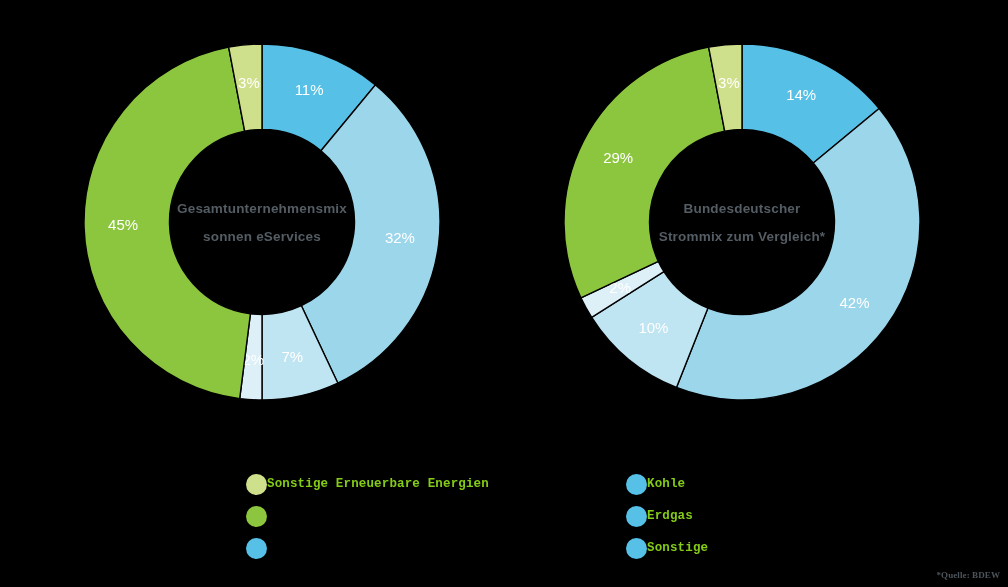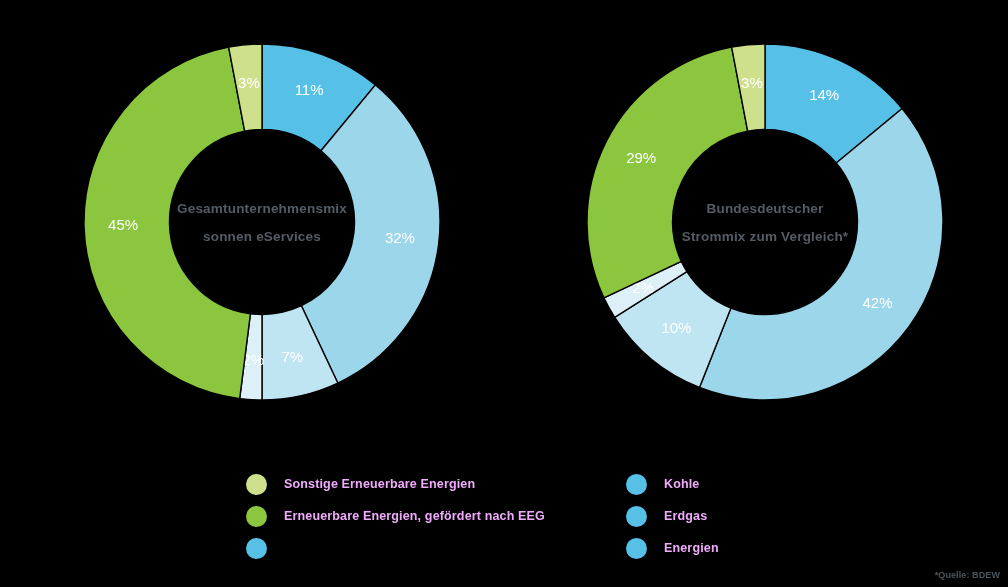--- a/index.html
+++ b/index.html
@@ -16,21 +16,21 @@
   }
   #figure {
     position: absolute;
     inset: 0;
   }
   .donut-wrap {
     position: absolute;
     top: 22px;
   }
   #donut-left-wrap { left: 62px; }
-  #donut-right-wrap { left: 565px; }
+  #donut-right-wrap { left: 542px; }
   .donut-svg {
     display: block;
   }
   .slice-label {
     font-family: "Liberation Sans", sans-serif;
     font-size: 15px;
     fill: #ffffff;
     text-anchor: middle;
     dominant-baseline: middle;
     font-weight: 400;
@@ -62,33 +62,32 @@
     align-items: center;
     height: 32px;
   }
   .legend-dot {
     width: 21px;
     height: 21px;
     border-radius: 50%;
     flex: 0 0 auto;
   }
   .legend-label {
-    margin-left: 17px;
-    font-family: Liberation Sans, sans-serif;
+    font-family: Liberation Mono, monospace;
     font-size: 12.5px;
     font-weight: 700;
-    color: #f0abfc;
+    color: #84cc16;
     letter-spacing: 0.15px;
     white-space: nowrap;
   }
   #source-note {
     position: absolute;
     right: 8px;
     bottom: 7px;
-    font-family: Liberation Sans, sans-serif;
+    font-family: Liberation Serif, serif;
     font-size: 9px;
     font-weight: 700;
     color: #4d555c;
     letter-spacing: 0.1px;
   }
 </style>
 </head>
 <body>
 
 <div id="figure">
@@ -132,38 +131,37 @@
   </div>
 
   <div id="legend">
     <div class="legend-col" id="legend-col-left">
       <div class="legend-item">
         <span class="legend-dot" style="background: rgb(207, 224, 140);"></span>
         <span class="legend-label">Sonstige Erneuerbare Energien</span>
       </div>
       <div class="legend-item">
         <span class="legend-dot" style="background: rgb(140, 198, 62);"></span>
-        <span class="legend-label">Erneuerbare Energien, gefördert nach EEG</span>
       </div>
       <div class="legend-item">
         <span class="legend-dot" style="background: rgb(86, 192, 230);"></span>
       </div>
     </div>
 
     <div class="legend-col" id="legend-col-right">
       <div class="legend-item">
         <span class="legend-dot" style="background: rgb(86, 192, 230);"></span>
         <span class="legend-label">Kohle</span>
       </div>
       <div class="legend-item">
         <span class="legend-dot" style="background: rgb(86, 192, 230);"></span>
         <span class="legend-label">Erdgas</span>
       </div>
       <div class="legend-item">
         <span class="legend-dot" style="background: rgb(86, 192, 230);"></span>
-        <span class="legend-label">Energien</span>
+        <span class="legend-label">Sonstige</span>
       </div>
     </div>
   </div>
 
   <div id="source-note">*Quelle: BDEW</div>
 
 </div>
 
 </body></html>

